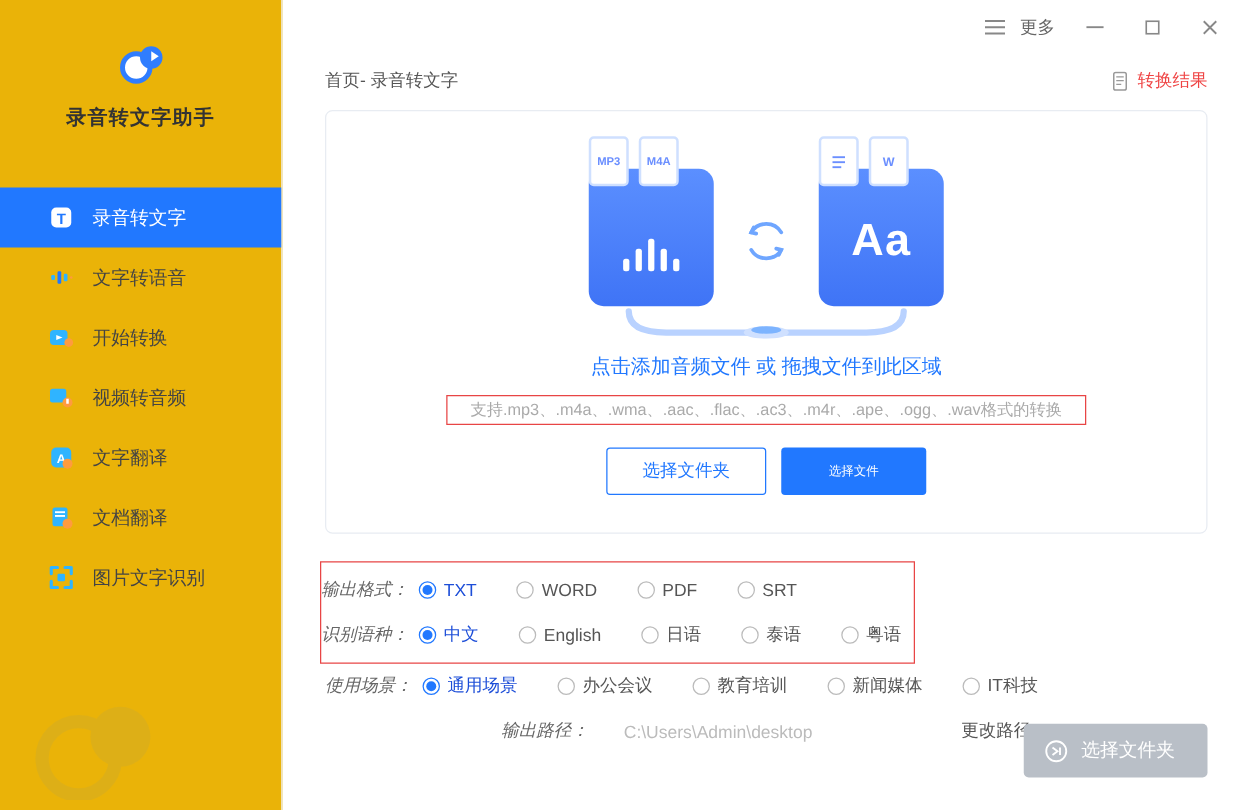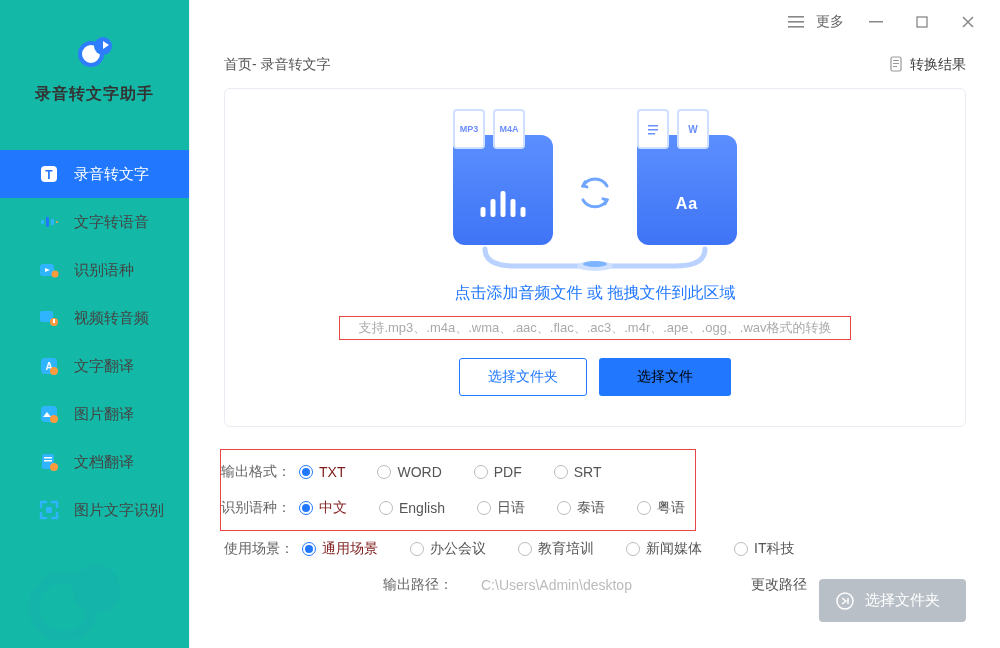--- a/index.html
+++ b/index.html
@@ -1,66 +1,66 @@
 <!DOCTYPE html>
 <html><head>
 <meta charset="utf-8">
 <style>
 * { margin: 0; padding: 0; box-sizing: border-box; font-family: "Microsoft YaHei", -apple-system, sans-serif; }
 body { background: #f5f7fa; width: 1000px; height: 648px; overflow: hidden; position: relative; }
 
 .app { display: flex; height: 100%; background: #fff; }
 
-.sidebar { width: 190px; background: #14b8a6; border-right: 1px solid #eef1f6; display: flex; flex-direction: column; }
+.sidebar { width: 226px; background: #eab308; border-right: 1px solid #eef1f6; display: flex; flex-direction: column; }
 .logo-area { padding: 30px 0 15px; text-align: center; }
 .logo-icon { width: 42px; height: 42px; margin: 0 auto 12px; }
 .logo-title { font-size: 16px; font-weight: 600; color: #333; letter-spacing: 1px; }
 
 .nav-list { padding-top: 30px; }
 .nav-item { display: flex; align-items: center; padding: 13px 20px 13px 38px; cursor: pointer; font-size: 15px; color: #444; position: relative; }
 .nav-item.active { background: #2178ff; color: #fff; }
 .nav-icon { width: 22px; height: 22px; margin-right: 14px; display: inline-flex; align-items: center; justify-content: center; flex-shrink: 0; }
 
 .main { flex: 1; display: flex; flex-direction: column; position: relative; }
 
 .topbar { height: 44px; display: flex; align-items: center; justify-content: flex-end; padding: 0 18px; gap: 18px; }
 .topbar-more { display: flex; align-items: center; color: #666; font-size: 14px; cursor: pointer; gap: 12px; }
 .win-btn { width: 28px; height: 28px; display: flex; align-items: center; justify-content: center; color: #888; cursor: pointer; }
 
 .page-header { display: flex; align-items: center; justify-content: space-between; padding: 12px 34px 14px; font-size: 14px; color: #555; }
-.page-header .right { display: flex; align-items: flex-start; gap: 6px; color: #404040; cursor: pointer; }
+.page-header .right { display: flex; align-items: center; gap: 6px; color: #ef4444; cursor: pointer; }
 
 .content { flex: 1; padding: 0 34px 20px; display: flex; flex-direction: column; }
 
 .drop-card { background: #fff; border: 1px solid #e8ecf2; border-radius: 6px; padding: 36px 40px 30px; text-align: center; position: relative; }
 .illus { width: 320px; height: 140px; margin: 0 auto 18px; position: relative; }
 .block-l, .block-r { position: absolute; top: 10px; width: 100px; height: 110px; background: linear-gradient(180deg,#5b8fff,#3f74f6); border-radius: 12px; }
 .block-l { left: 18px; }
 .block-r { right: 18px; }
 .block-top { position:absolute; top:-26px; left:0; display:flex; gap:8px;}
 .mini-doc { width:32px; height:40px; background:#fff; border:2px solid #cfe0ff; border-radius:4px; position:relative; display:flex; align-items:center; justify-content:center; font-size:9px; color:#6b8fff; font-weight:600;}
 .wave-bars { position:absolute; bottom:28px; left:50%; transform:translateX(-50%); display:flex; gap:5px; align-items:flex-end;}
 .wave-bars span { width:5px; background:#fff; border-radius:2px;}
-.aa { position:absolute; bottom:32px; left:50%; transform:translateX(-50%); font-size:16px; font-weight:700; color:#fff; letter-spacing:1px;margin-top:25px;}
+.aa { position:absolute; bottom:32px; left:50%; transform:translateX(-50%); font-size:36px; font-weight:700; color:#fff; letter-spacing:1px;margin-top:25px;}
 .swap-circle { position:absolute; top:50%; left:50%; transform:translate(-50%,-55%); width:42px; height:42px; }
 .cable { position:absolute; bottom:-6px; left:40px; right:40px; height:30px; }
 
 .main-hint { color: #2178ff; font-size: 16px; margin-bottom: 12px; }
 .formats-box { border: 1.5px solid #e84545; padding: 2px 18px; margin: 0 auto 18px; color: #aaa; font-size: 13px; display: inline-block; }
 .btn-row { display: flex; justify-content: center; gap: 12px; }
 .btn-outline { border: 1px solid #2178ff; color: #2178ff; background: #fff; padding: 9px 28px; font-size: 14px; border-radius: 3px; cursor: pointer; }
-.btn-primary { border: none; background: #2178ff; color: #000000; padding: 9px 38px; font-size: 14px; border-radius: 3px; cursor: pointer; }
+.btn-primary { border: none; background: #2178ff; color: #ffffff; padding: 9px 38px; font-size: 10px; border-radius: 3px; cursor: pointer; }
 
 .options { margin-top: 22px; font-size: 14px; color: #444; }
 .opt-row { display: flex; align-items: center; padding: 9px 0; }
-.opt-label { color: #666; width: 78px; }
+.opt-label { color: #666; width: 78px; font-style: italic; }
 .radios { display: flex; gap: 32px; align-items: center; }
 .radio { display: flex; align-items: center; gap: 6px; cursor: pointer; color: #555;}
 .radio .dot { width: 14px; height: 14px; border: 1.5px solid #bbb; border-radius: 50%; display:inline-block; position:relative;}
-.radio.sel { color: #7f1d1d; justify-content: space-between; }
+.radio.sel { color: #1d4ed8; justify-content: space-between; }
 .radio.sel .dot { border-color: #2178ff; }
 .radio.sel .dot::after { content:''; position:absolute; inset:2px; border-radius:50%; background:#2178ff;}
 .red-box { border: 1.5px solid #e84545; padding: 4px 10px 4px 0; margin-left: -4px; }
 .path-row { display: flex; align-items: center; padding: 9px 0; gap: 20px; font-size:14px;justify-content:center;}
 .path-row .path { color: #bbb; flex: 0 0 auto; width: 220px;}
 .path-row .change { color: #555; cursor: pointer; margin-left: 30px;}
 
 .start-btn { position: absolute; right: 34px; bottom: 26px; background: #b9bfc7; color: #fff; border: none; padding: 12px 26px 12px 46px; font-size: 15px; border-radius: 4px; cursor: pointer; }
 .start-btn .ic { position:absolute; left:16px; top:50%; transform:translateY(-50%); width:20px; height:20px;}
 
@@ -103,51 +103,41 @@
         <span>文字转语音</span>
       </div>
       <div class="nav-item">
         <span class="nav-icon">
             <svg width="20" height="20" viewBox="0 0 20 20">
               <rect x="1" y="4" width="14" height="12" rx="3" fill="#2fb4ff"></rect>
               <path d="M6 8 L11 10 L6 12 Z" fill="#fff"></path>
               <circle cx="16" cy="14" r="3.5" fill="#ff9b3f"></circle>
             </svg>
           </span>
-        <span>识别语种</span>
+        <span>开始转换</span>
       </div>
       <div class="nav-item">
         <span class="nav-icon">
             <svg width="20" height="20" viewBox="0 0 20 20">
               <rect x="1" y="3" width="13" height="11" rx="2" fill="#2fb4ff"></rect>
               <circle cx="15" cy="14" r="4" fill="#ff9b3f"></circle>
               <rect x="14" y="11" width="2" height="4" fill="#fff"></rect>
             </svg>
           </span>
         <span>视频转音频</span>
       </div>
       <div class="nav-item">
         <span class="nav-icon">
             <svg width="20" height="20" viewBox="0 0 20 20">
               <rect x="2" y="2" width="16" height="16" rx="4" fill="#2fb4ff"></rect>
               <text x="10" y="14" text-anchor="middle" font-size="10" fill="#fff" font-weight="600">A</text>
               <circle cx="15" cy="15" r="4" fill="#ff9b3f"></circle>
             </svg>
           </span>
         <span>文字翻译</span>
-      </div>
-      <div class="nav-item">
-        <span class="nav-icon">
-            <svg width="20" height="20" viewBox="0 0 20 20">
-              <rect x="2" y="2" width="16" height="16" rx="4" fill="#2fb4ff"></rect>
-              <path d="M4 13 L8 8 L12 13 Z" fill="#fff"></path>
-              <circle cx="15" cy="15" r="4" fill="#ff9b3f"></circle>
-            </svg>
-          </span>
-        <span>图片翻译</span>
       </div>
       <div class="nav-item">
         <span class="nav-icon">
             <svg width="20" height="20" viewBox="0 0 20 20">
               <rect x="3" y="2" width="12" height="15" rx="2" fill="#2fb4ff"></rect>
               <rect x="5" y="5" width="8" height="1.5" fill="#fff"></rect>
               <rect x="5" y="8" width="8" height="1.5" fill="#fff"></rect>
               <circle cx="15" cy="15" r="4" fill="#ff9b3f"></circle>
             </svg>
           </span>

